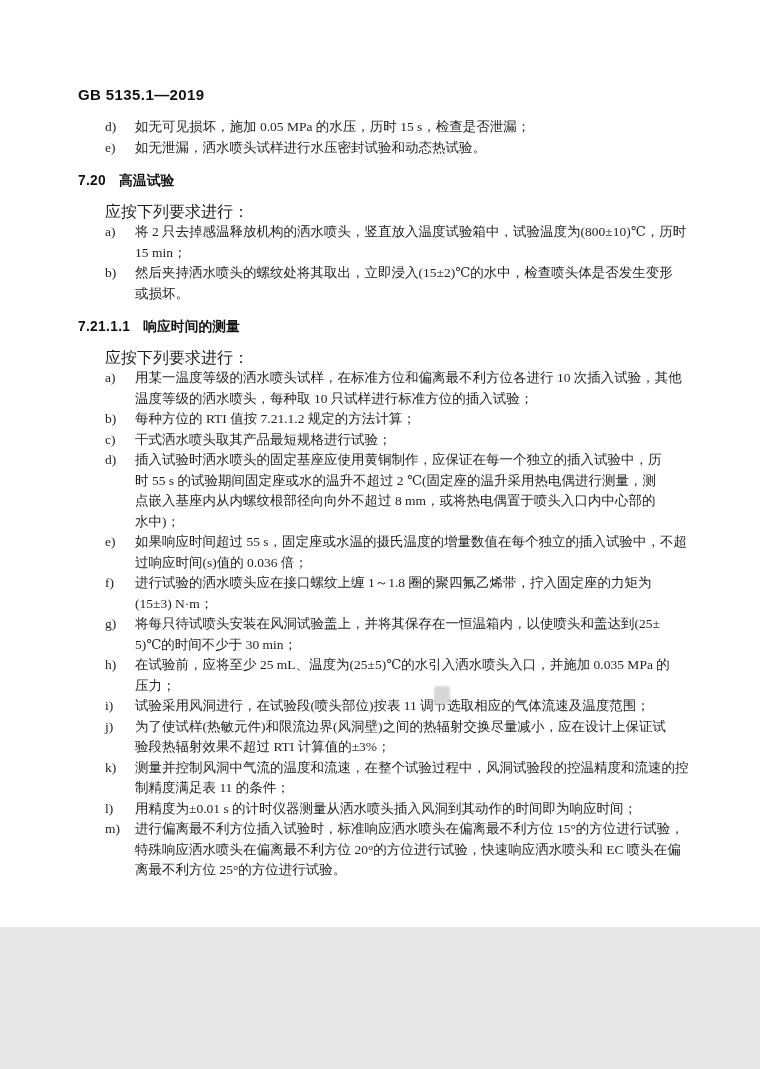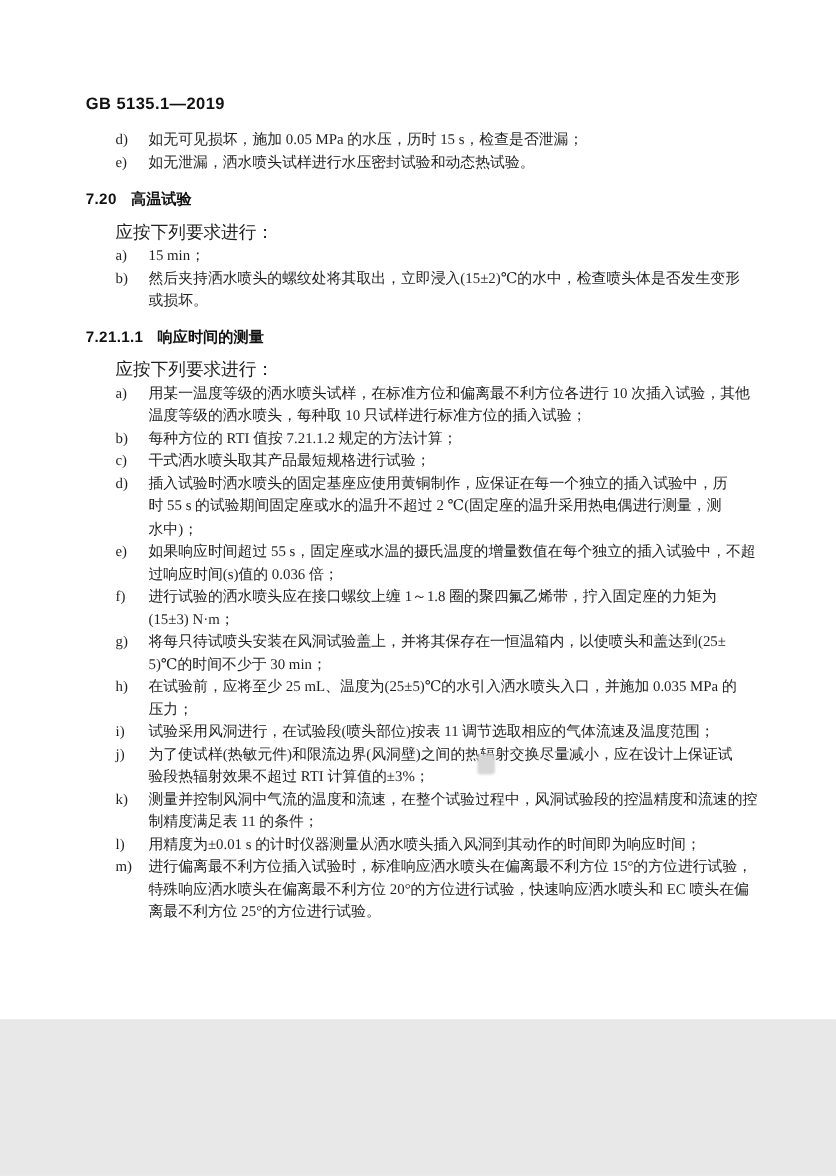--- a/index.html
+++ b/index.html
@@ -62,20 +62,21 @@
     </div>
 
     <h2 class="sec"><span class="sec-num">7.20</span><span class="sec-title">高温试验</span></h2>
 
     <p class="lead">应按下列要求进行：</p>
 
     <div class="list first-list">
       <div class="item">
         <span class="lbl">a)</span>
         <span class="txt">
+          <span class="ln">将 2 只去掉感温释放机构的洒水喷头，竖直放入温度试验箱中，试验温度为(800±10)℃，历时</span>
           <span class="ln">15 min；</span>
         </span>
       </div>
       <div class="item">
         <span class="lbl">b)</span>
         <span class="txt">
           <span class="ln">然后夹持洒水喷头的螺纹处将其取出，立即浸入(15±2)℃的水中，检查喷头体是否发生变形</span>
           <span class="ln">或损坏。</span>
         </span>
       </div>
@@ -105,20 +106,21 @@
         <span class="lbl">c)</span>
         <span class="txt">
           <span class="ln">干式洒水喷头取其产品最短规格进行试验；</span>
         </span>
       </div>
       <div class="item">
         <span class="lbl">d)</span>
         <span class="txt">
           <span class="ln">插入试验时洒水喷头的固定基座应使用黄铜制作，应保证在每一个独立的插入试验中，历</span>
           <span class="ln">时 55 s 的试验期间固定座或水的温升不超过 2 ℃(固定座的温升采用热电偶进行测量，测</span>
+          <span class="ln">点嵌入基座内从内螺纹根部径向向外不超过 8 mm，或将热电偶置于喷头入口内中心部的</span>
           <span class="ln">水中)；</span>
         </span>
       </div>
       <div class="item">
         <span class="lbl">e)</span>
         <span class="txt">
           <span class="ln">如果响应时间超过 55 s，固定座或水温的摄氏温度的增量数值在每个独立的插入试验中，不超</span>
           <span class="ln">过响应时间(s)值的 0.036 倍；</span>
         </span>
       </div>

